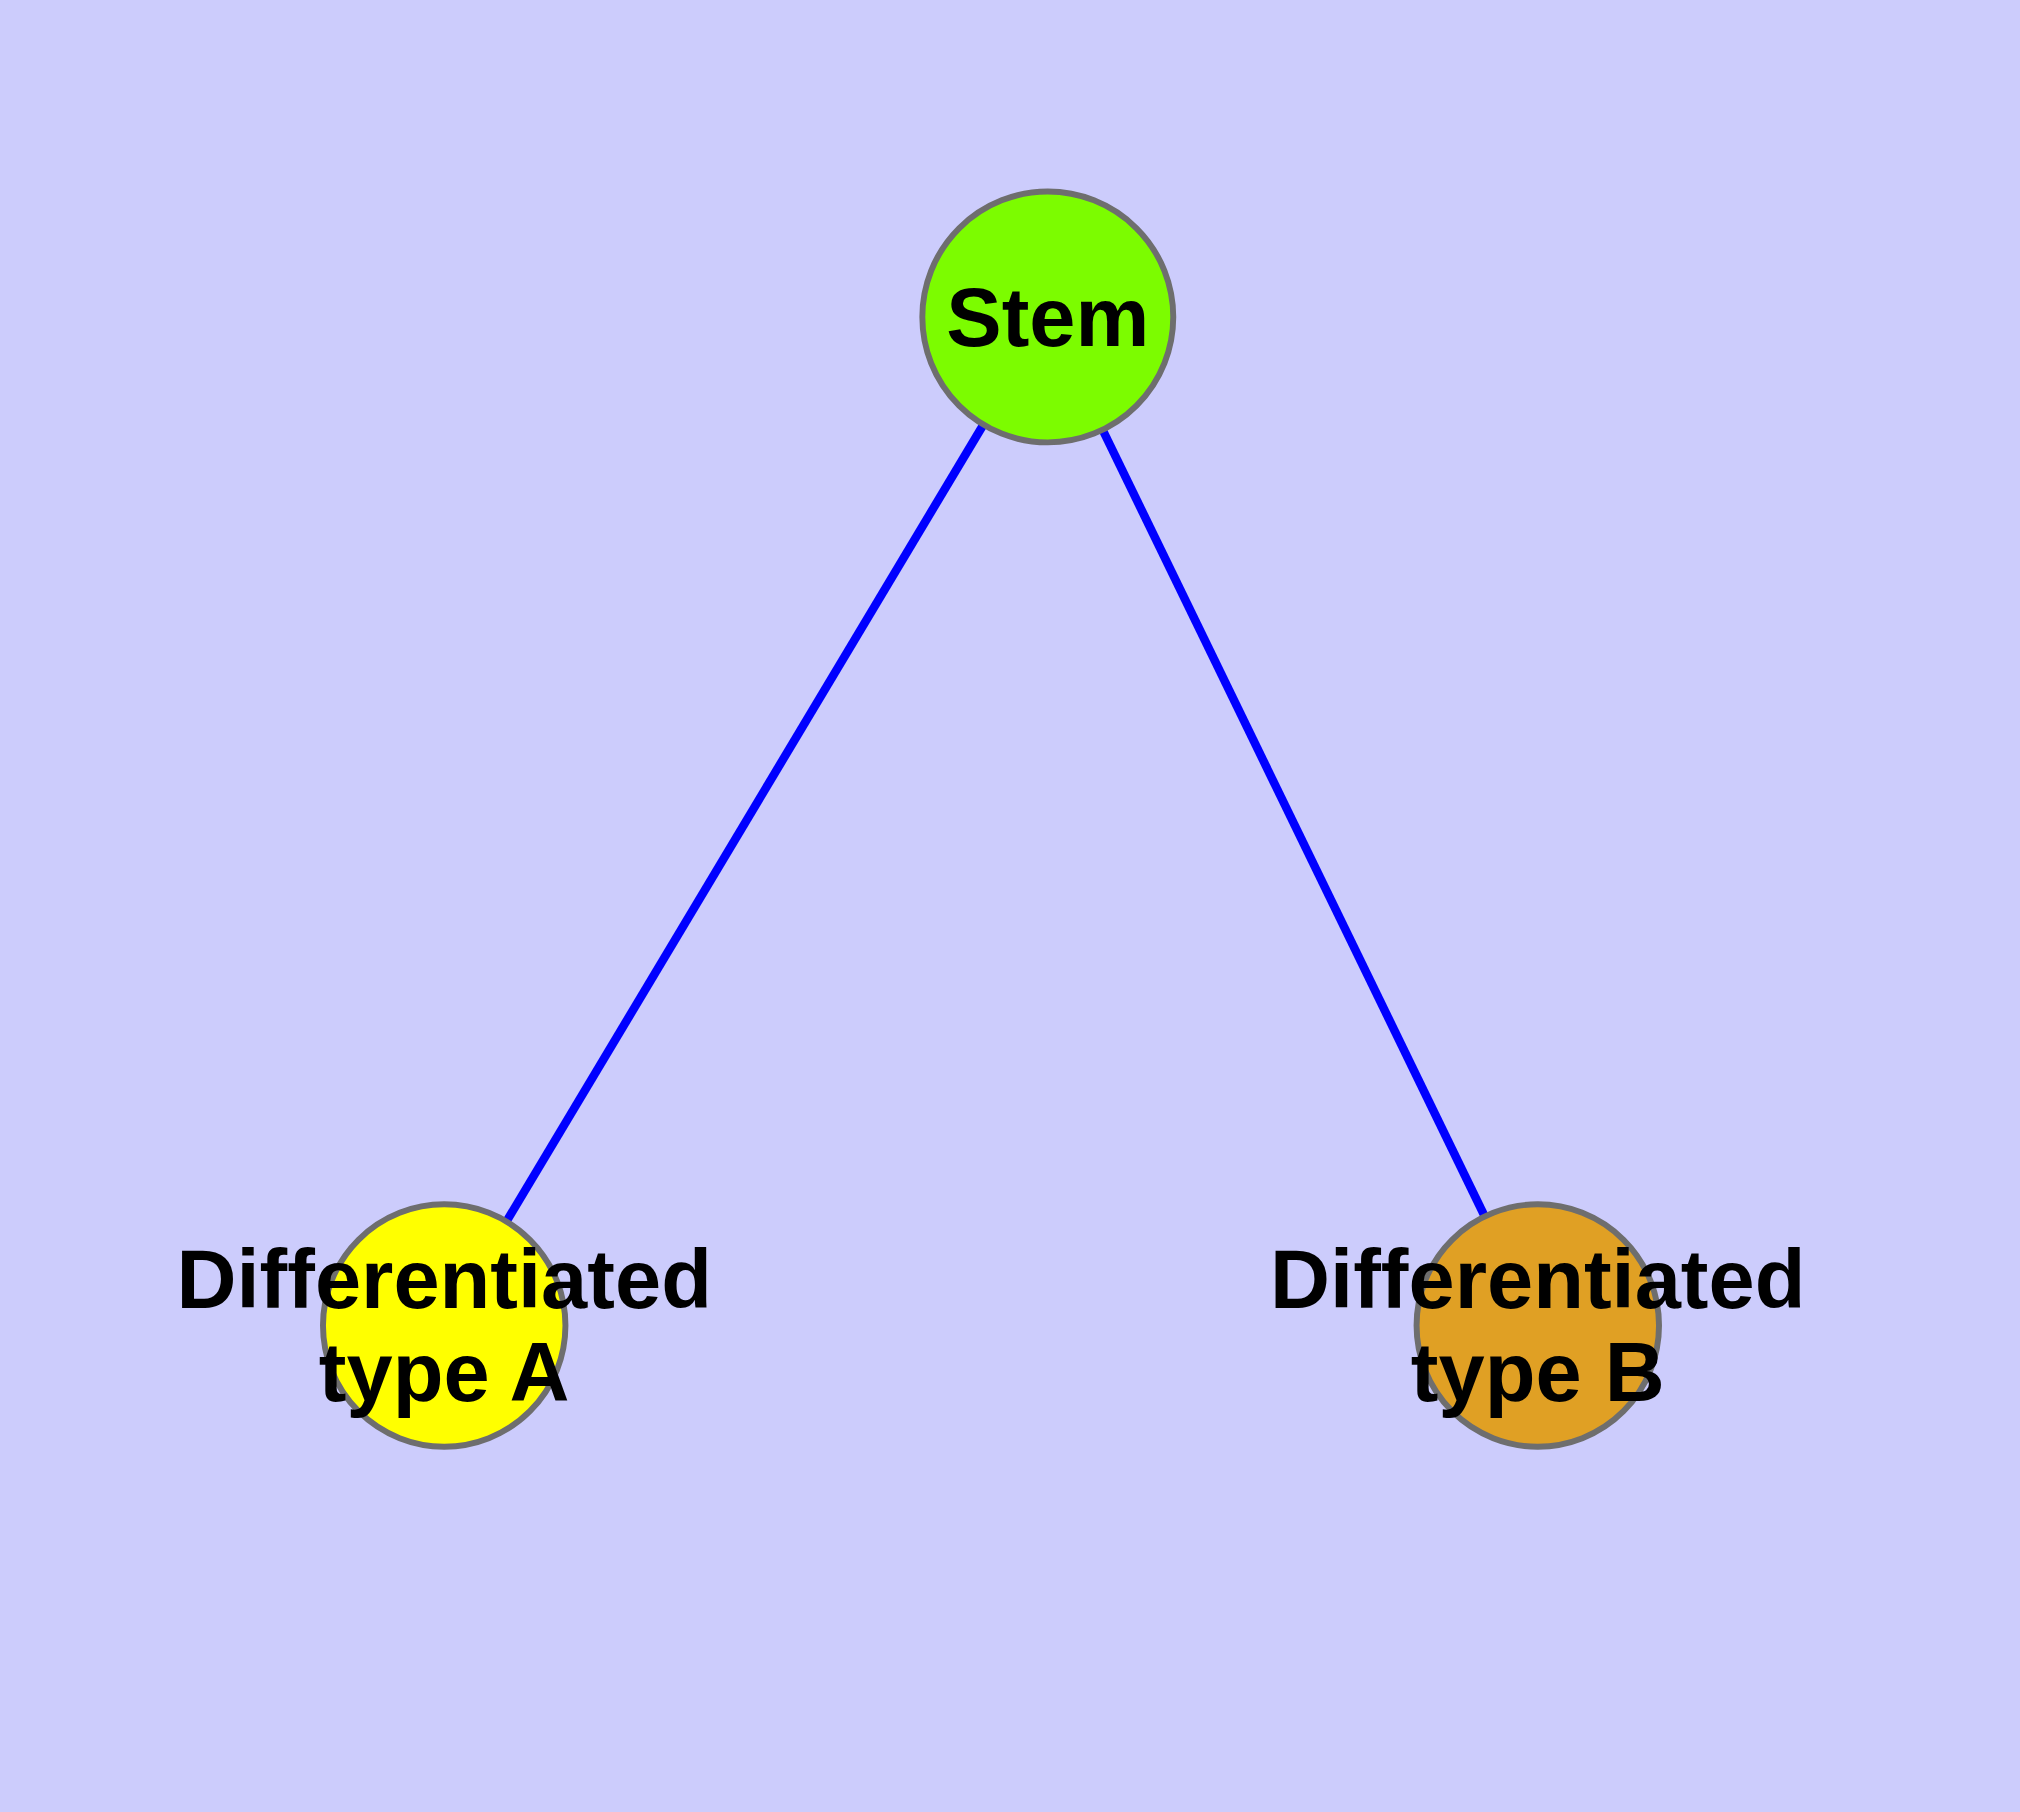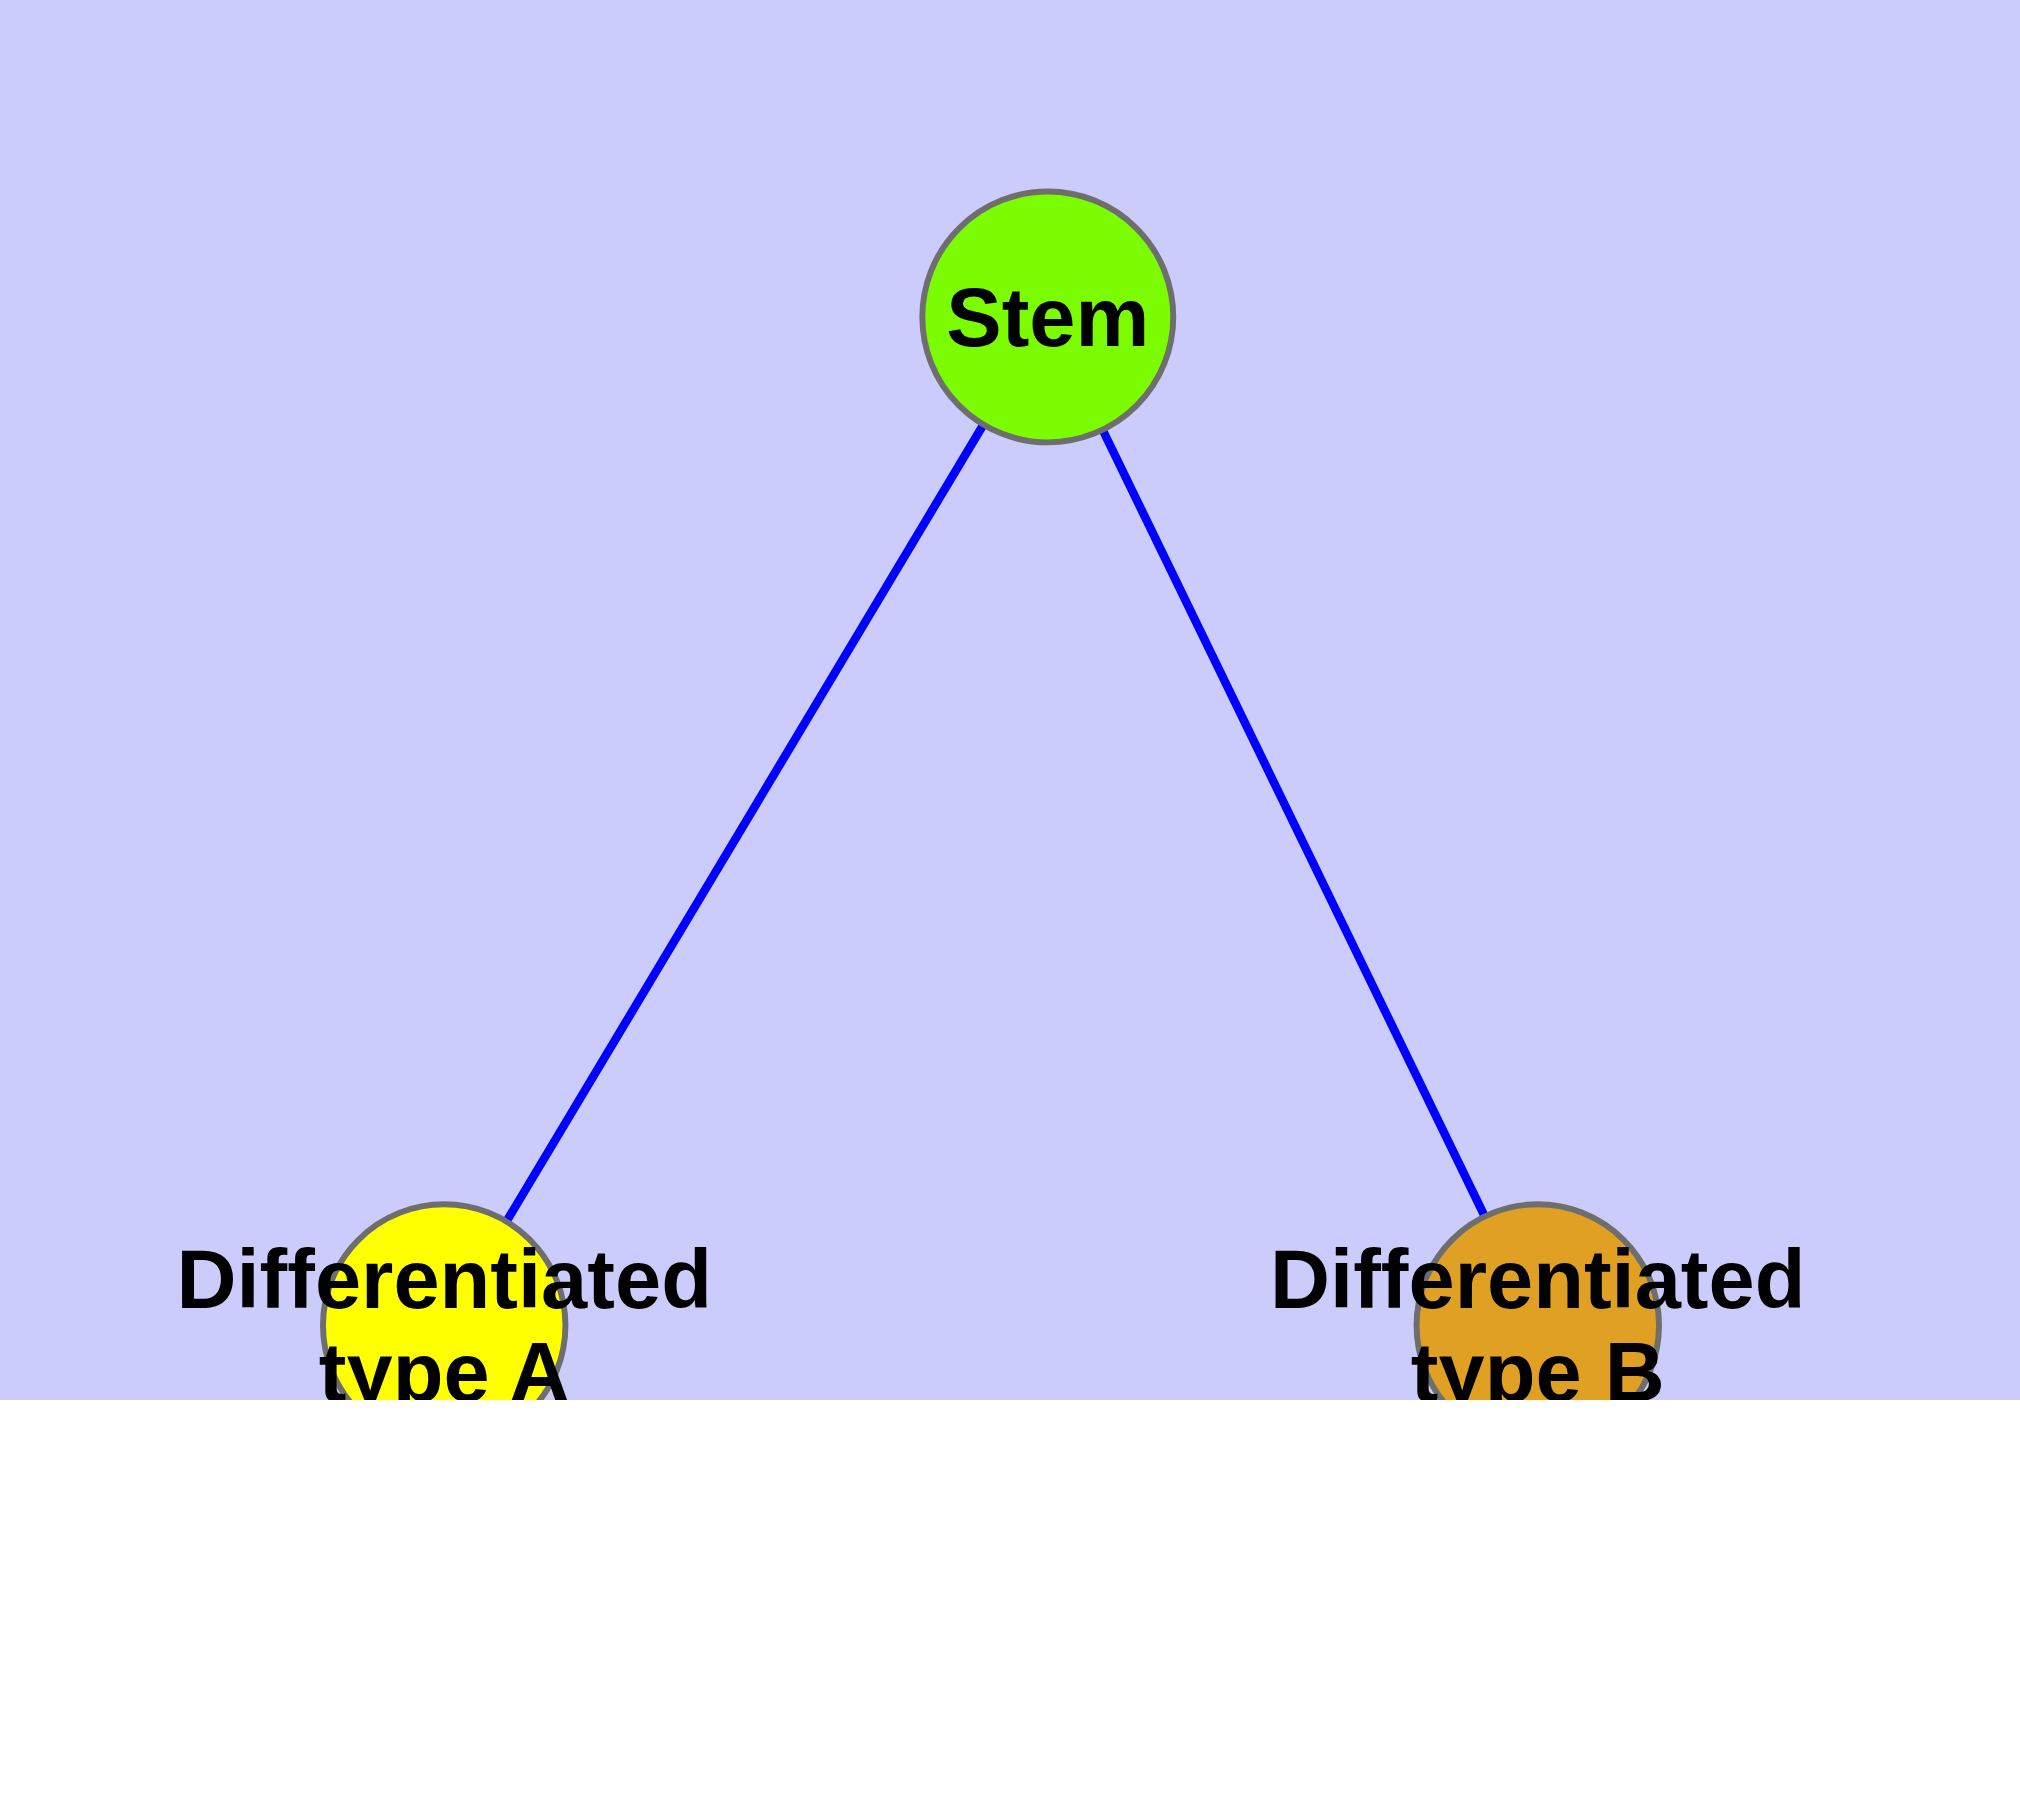--- a/index.html
+++ b/index.html
@@ -28,21 +28,21 @@
     font-family: "Liberation Sans", "DejaVu Sans", sans-serif;
     font-weight: bold;
     fill: #000000;
     text-anchor: middle;
     paint-order: normal;
   }
 </style>
 </head>
 <body>
 
-<div id="canvas-wrap" style="width: 2021px; height: 1400px; background: #0f766e;">
+<div id="canvas-wrap" style="width: 2021px; height: 1812px; background: #0f766e;">
   <svg id="graph-svg" viewBox="0 0 2384 2138" preserveAspectRatio="none" xmlns="http://www.w3.org/2000/svg" style="width: 2021px; height: 1812px;">
 
     <rect id="bg-rect" x="0" y="0" width="2384" height="2138" fill="#ccccfc"></rect>
 
     <g id="edge-layer">
         <line x1="1162.0653748827458" y1="497.57051108080395" x2="595.3674506340161" y2="1444.7201316650574" stroke="#0000ff" stroke-width="10" stroke-linecap="butt"></line>
         <line x1="1298.9141706341154" y1="503.52917483494366" x2="1753.2703491795692" y2="1438.9683659579364" stroke="#0000ff" stroke-width="10" stroke-linecap="butt"></line>
       </g>
     <g id="node-layer">
         <circle cx="1236" cy="374" r="148" fill="#7cfc00" stroke="#6e6e6e" stroke-width="7"></circle>

